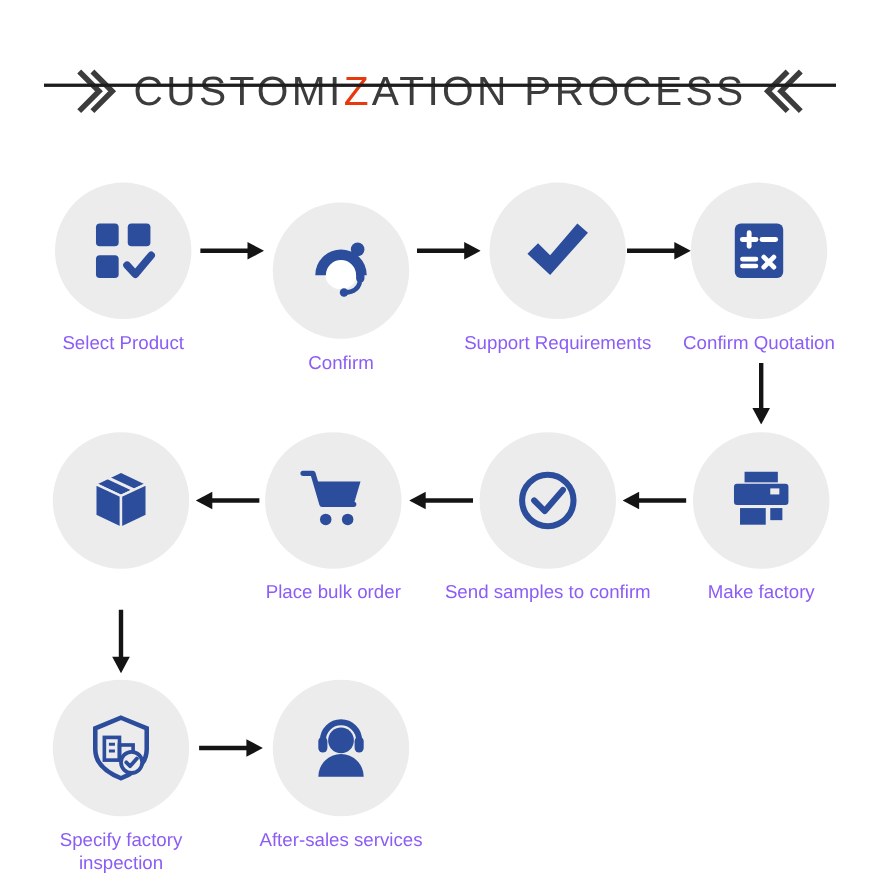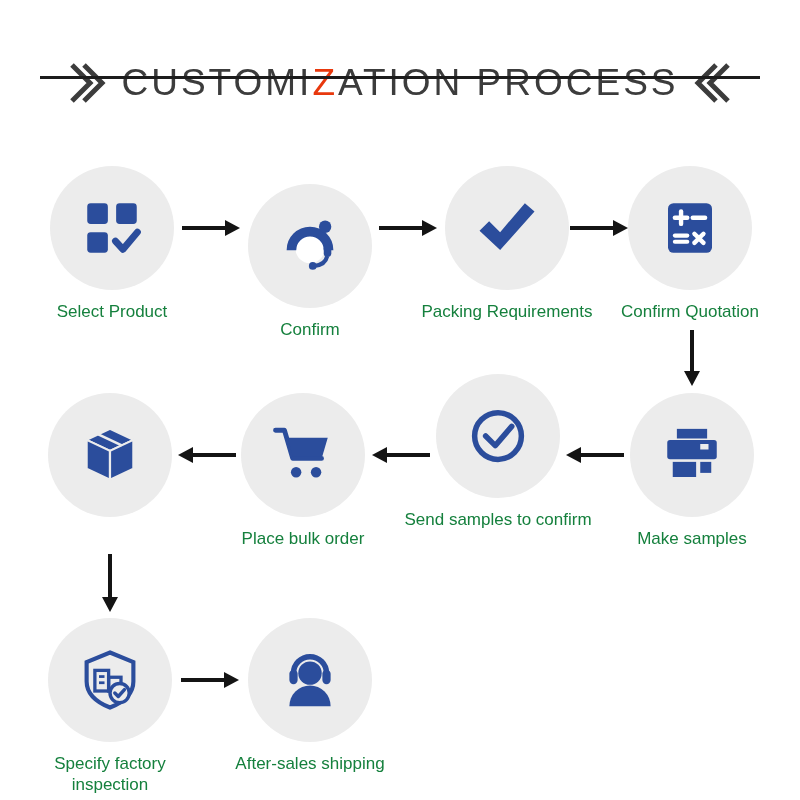--- a/index.html
+++ b/index.html
@@ -10,21 +10,21 @@
   .title-row{position:absolute;top:12px;left:0;right:0;display:flex;align-items:center;
              justify-content:center;gap:14px;margin-top:48px;}
   .title-text{font-size:37px;font-weight:400;letter-spacing:3px;color:#3c3c3c;white-space:nowrap;}
   .title-text .hl{color:#e8380d;}
   .underline{position:absolute;top:76px;left:40px;right:40px;height:3px;background:#1c1c1c;}
 
   
   .node{position:absolute;width:220px;display:flex;flex-direction:column;align-items:center;}
   .circle{width:124px;height:124px;border-radius:50%;background:#ececec;
           display:flex;align-items:center;justify-content:center;}
-  .label{margin-top:11px;font-size:17px;color:#15803d;text-align:center;line-height:1.25;}
+  .label{margin-top:11px;font-size:17px;color:#8b5cf6;text-align:center;line-height:1.25;}
   .label.narrow{max-width:150px;}
 
   .arrow{position:absolute;}
 </style>
 </head>
 <body>
 
 <div class="canvas">
 
   <div class="title-row">
@@ -65,21 +65,21 @@
     </div>
     <div class="label">Confirm</div>
   </div>
 
   <div class="node" style="left:397px;top:166px;">
     <div class="circle">
       <svg width="66" height="66" viewBox="0 0 48 48">
         <polygon points="4,26 11,19 19,27 37,6 44,12 19,40" fill="#2b4d9c"></polygon>
       </svg>
     </div>
-    <div class="label">Packing Requirements</div>
+    <div class="label">Support Requirements</div>
   </div>
 
   <div class="node" style="left:580px;top:166px;">
     <div class="circle">
       <svg width="66" height="66" viewBox="0 0 48 48">
         <rect x="8" y="6" width="32" height="36" rx="4" fill="#2b4d9c"></rect>
         <line x1="13" y1="16.5" x2="22" y2="16.5" stroke="#fff" stroke-width="3.2" stroke-linecap="round"></line>
         <line x1="17.5" y1="12" x2="17.5" y2="21" stroke="#fff" stroke-width="3.2" stroke-linecap="round"></line>
         <line x1="26" y1="16.5" x2="35" y2="16.5" stroke="#fff" stroke-width="3.2" stroke-linecap="round"></line>
         <line x1="13" y1="29.5" x2="22" y2="29.5" stroke="#fff" stroke-width="3" stroke-linecap="round"></line>
@@ -112,24 +112,24 @@
   <div class="node" style="left:582px;top:393px;">
     <div class="circle">
       <svg width="66" height="66" viewBox="0 0 48 48">
         <rect x="13" y="5" width="22" height="7" fill="#2b4d9c"></rect>
         <rect x="6" y="13" width="36" height="14" rx="2" fill="#2b4d9c"></rect>
         <rect x="30" y="16" width="6" height="4" fill="#ececec"></rect>
         <rect x="10" y="29" width="17" height="11" fill="#2b4d9c"></rect>
         <rect x="30" y="29" width="8" height="8" fill="#2b4d9c"></rect>
       </svg>
     </div>
-    <div class="label">Make samples</div>
-  </div>
-
-  <div class="node" style="left:388px;top:374px;">
+    <div class="label">Make factory</div>
+  </div>
+
+  <div class="node" style="left:388px;top:393px;">
     <div class="circle">
       <svg width="66" height="66" viewBox="0 0 48 48">
         <circle cx="24" cy="24" r="17" fill="none" stroke="#2b4d9c" stroke-width="4"></circle>
         <path d="M15 24 l7 7 l12 -14" fill="none" stroke="#2b4d9c" stroke-width="4" stroke-linecap="round" stroke-linejoin="round"></path>
       </svg>
     </div>
     <div class="label">Send samples to confirm</div>
   </div>
 
   <div class="node" style="left:193px;top:393px;">
@@ -191,21 +191,21 @@
   <div class="node" style="left:200px;top:618px;">
     <div class="circle">
       <svg width="66" height="66" viewBox="0 0 48 48">
         <circle cx="24" cy="19" r="8.5" fill="#2b4d9c"></circle>
         <path d="M9 43 a15 15 0 0 1 30 0 z" fill="#2b4d9c"></path>
         <path d="M12 19 a12 12 0 0 1 24 0" fill="none" stroke="#2b4d9c" stroke-width="4"></path>
         <rect x="9" y="16.5" width="6" height="10.5" rx="3" fill="#2b4d9c"></rect>
         <rect x="33" y="16.5" width="6" height="10.5" rx="3" fill="#2b4d9c"></rect>
       </svg>
     </div>
-    <div class="label">After-sales shipping</div>
+    <div class="label">After-sales services</div>
   </div>
 
   <svg class="arrow" style="left:181px;top:670px;" width="58" height="20">
     <line x1="0" y1="10" x2="44" y2="10" stroke="#141414" stroke-width="4"></line>
     <polygon points="43,2 58,10 43,18" fill="#141414"></polygon>
   </svg>
 
 </div>
 
 </body></html>

